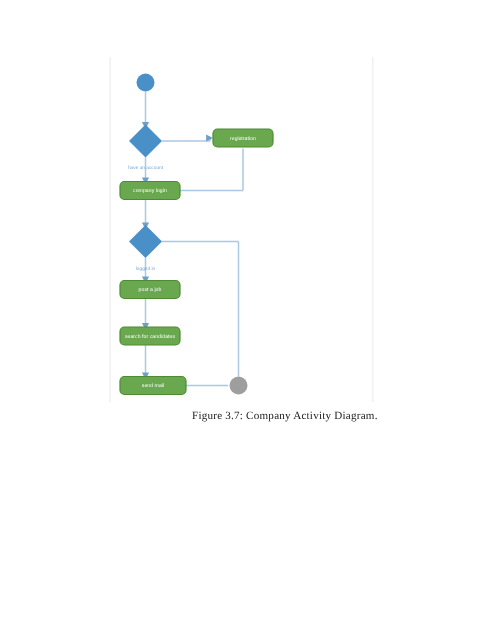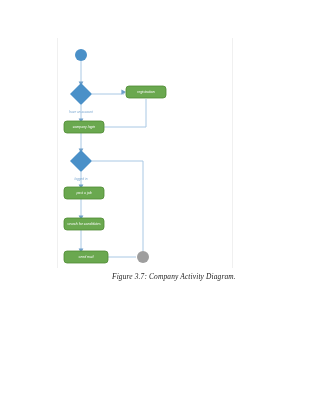--- a/index.html
+++ b/index.html
@@ -11,25 +11,24 @@
     width: 320px;
     height: 414px;
     position: relative;
     overflow: hidden;
     font-family: "Liberation Serif", serif;
   }
 
   
   #page {
     position: absolute;
-    left: 0; top: 0;
+    left: 16px; top: 0;
     width: 272px;
     height: 414px;
     background: #ffffff;
-    font-style: italic;
   }
 
   
   .frame-line {
     position: absolute;
     background: #f0f0f0;
   }
   .frame-line.v { width: 1px; }
 
   

